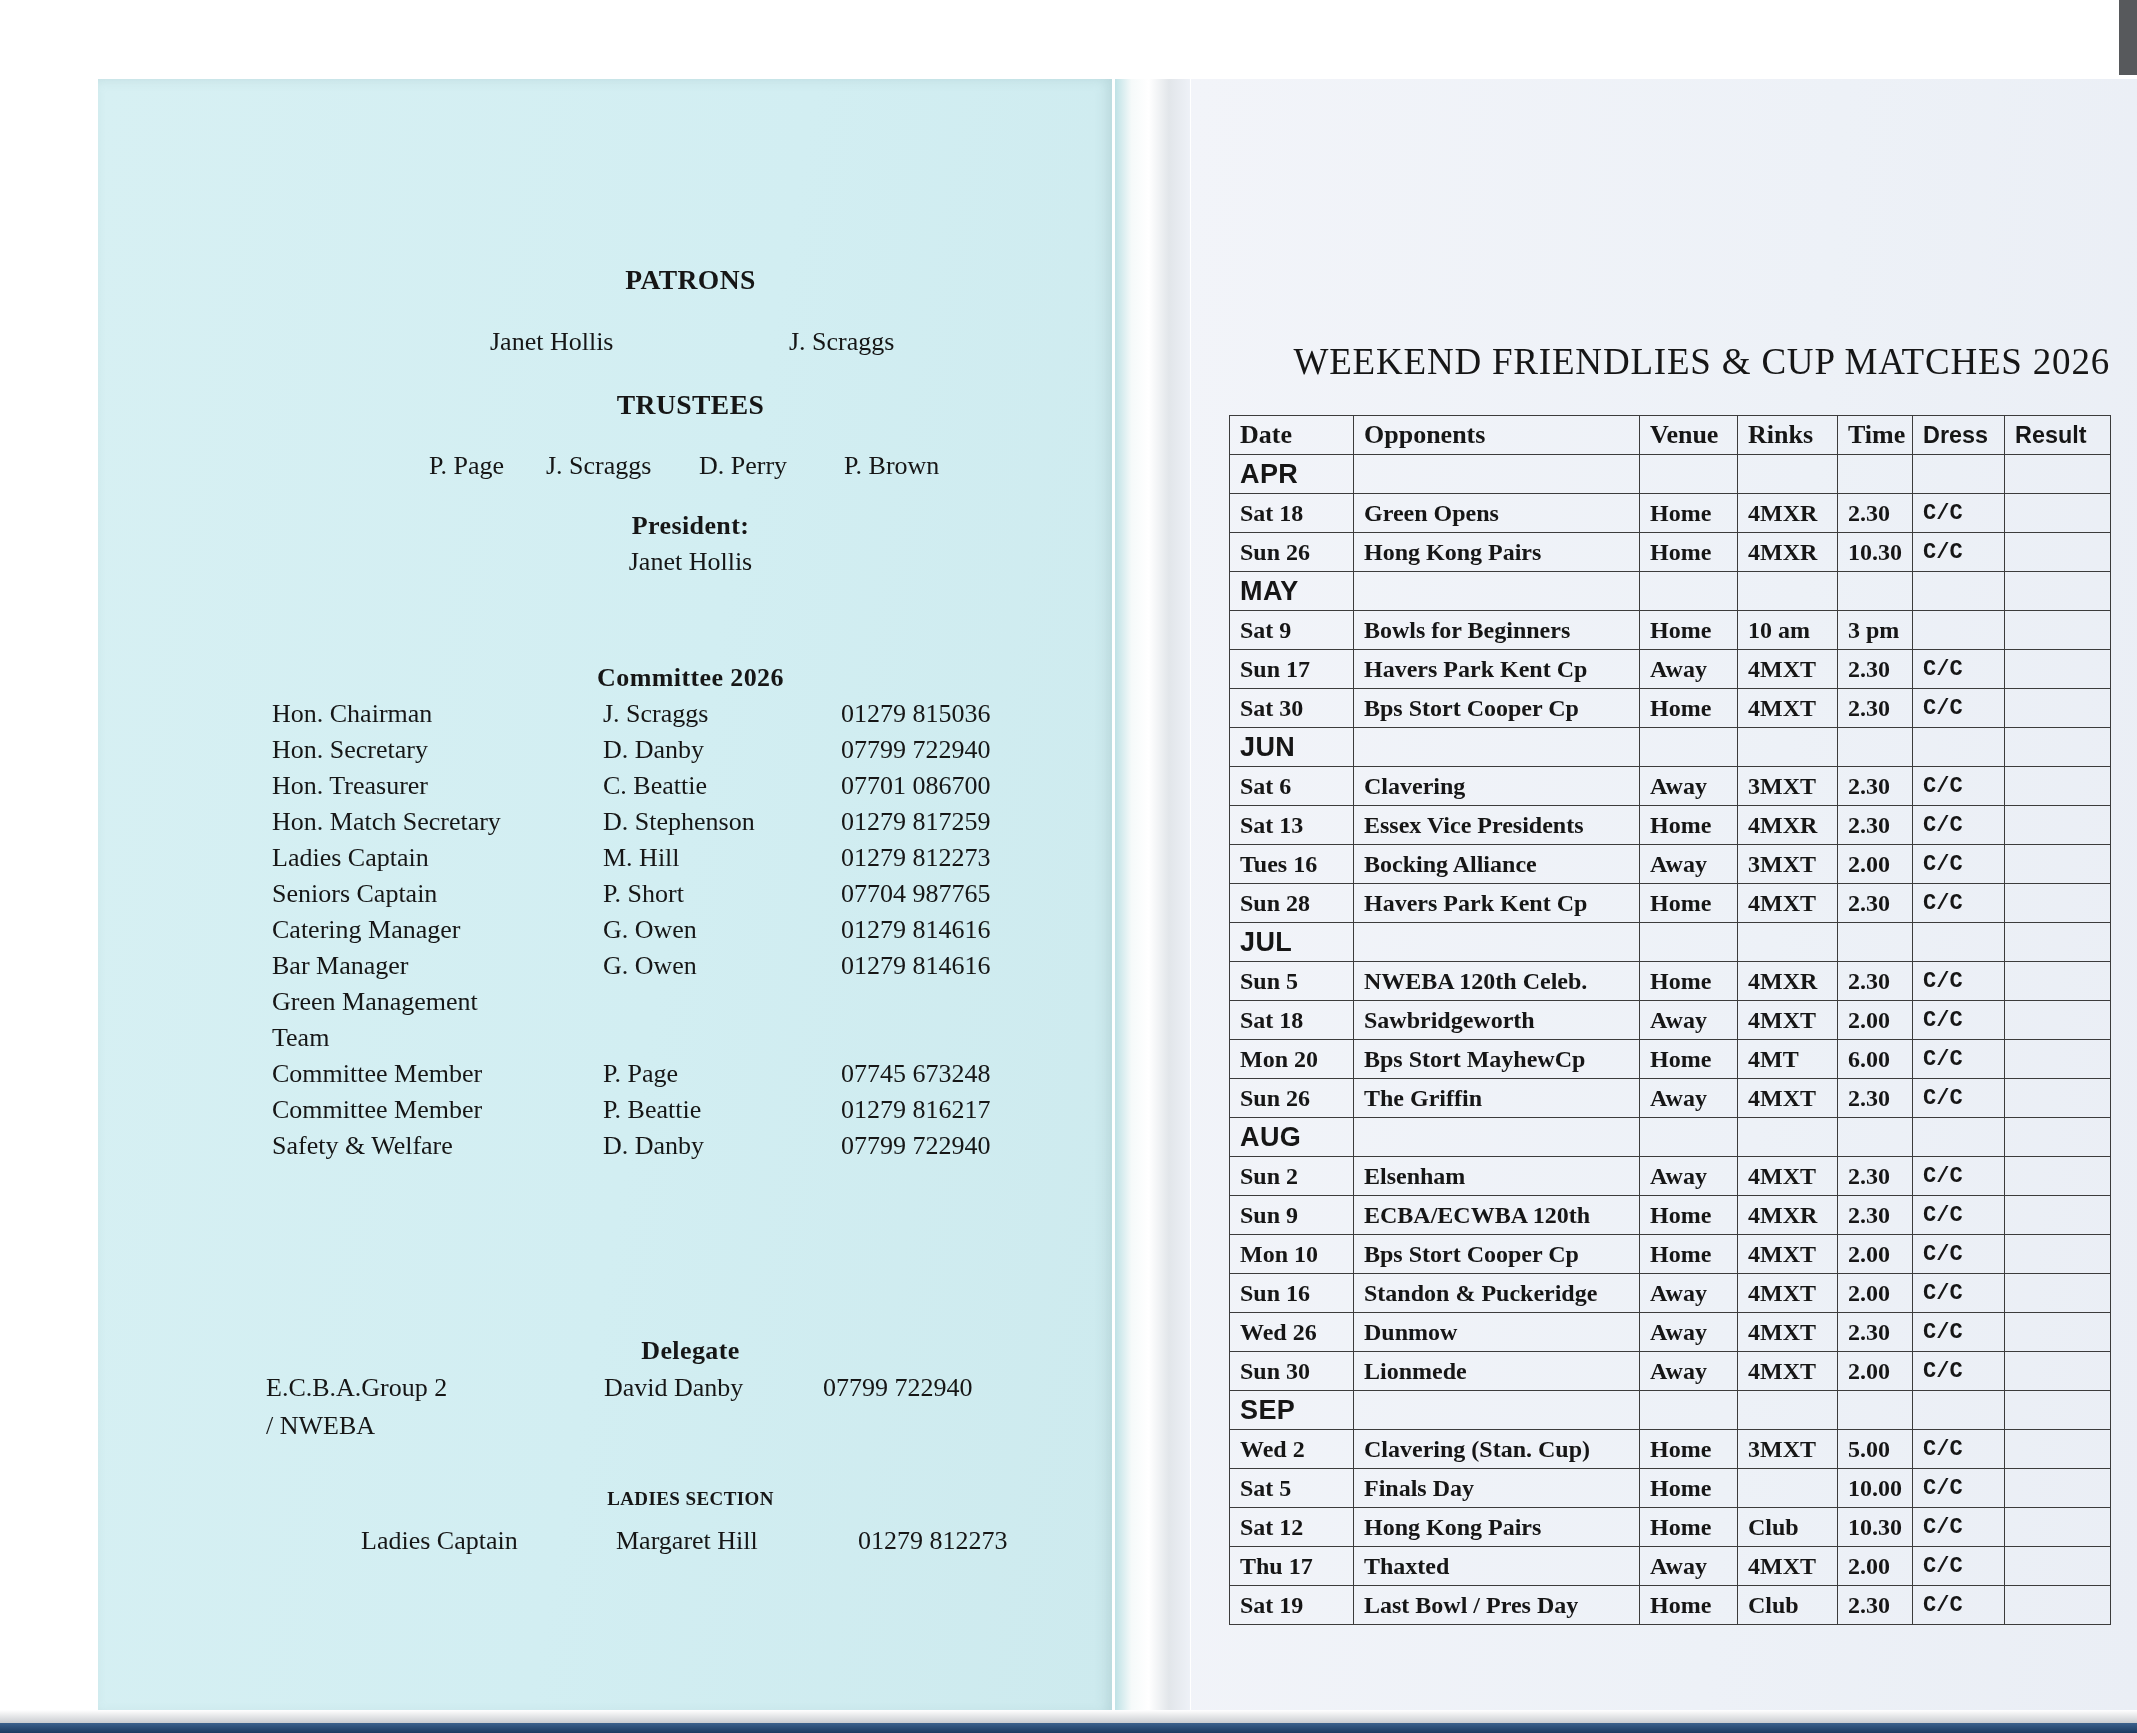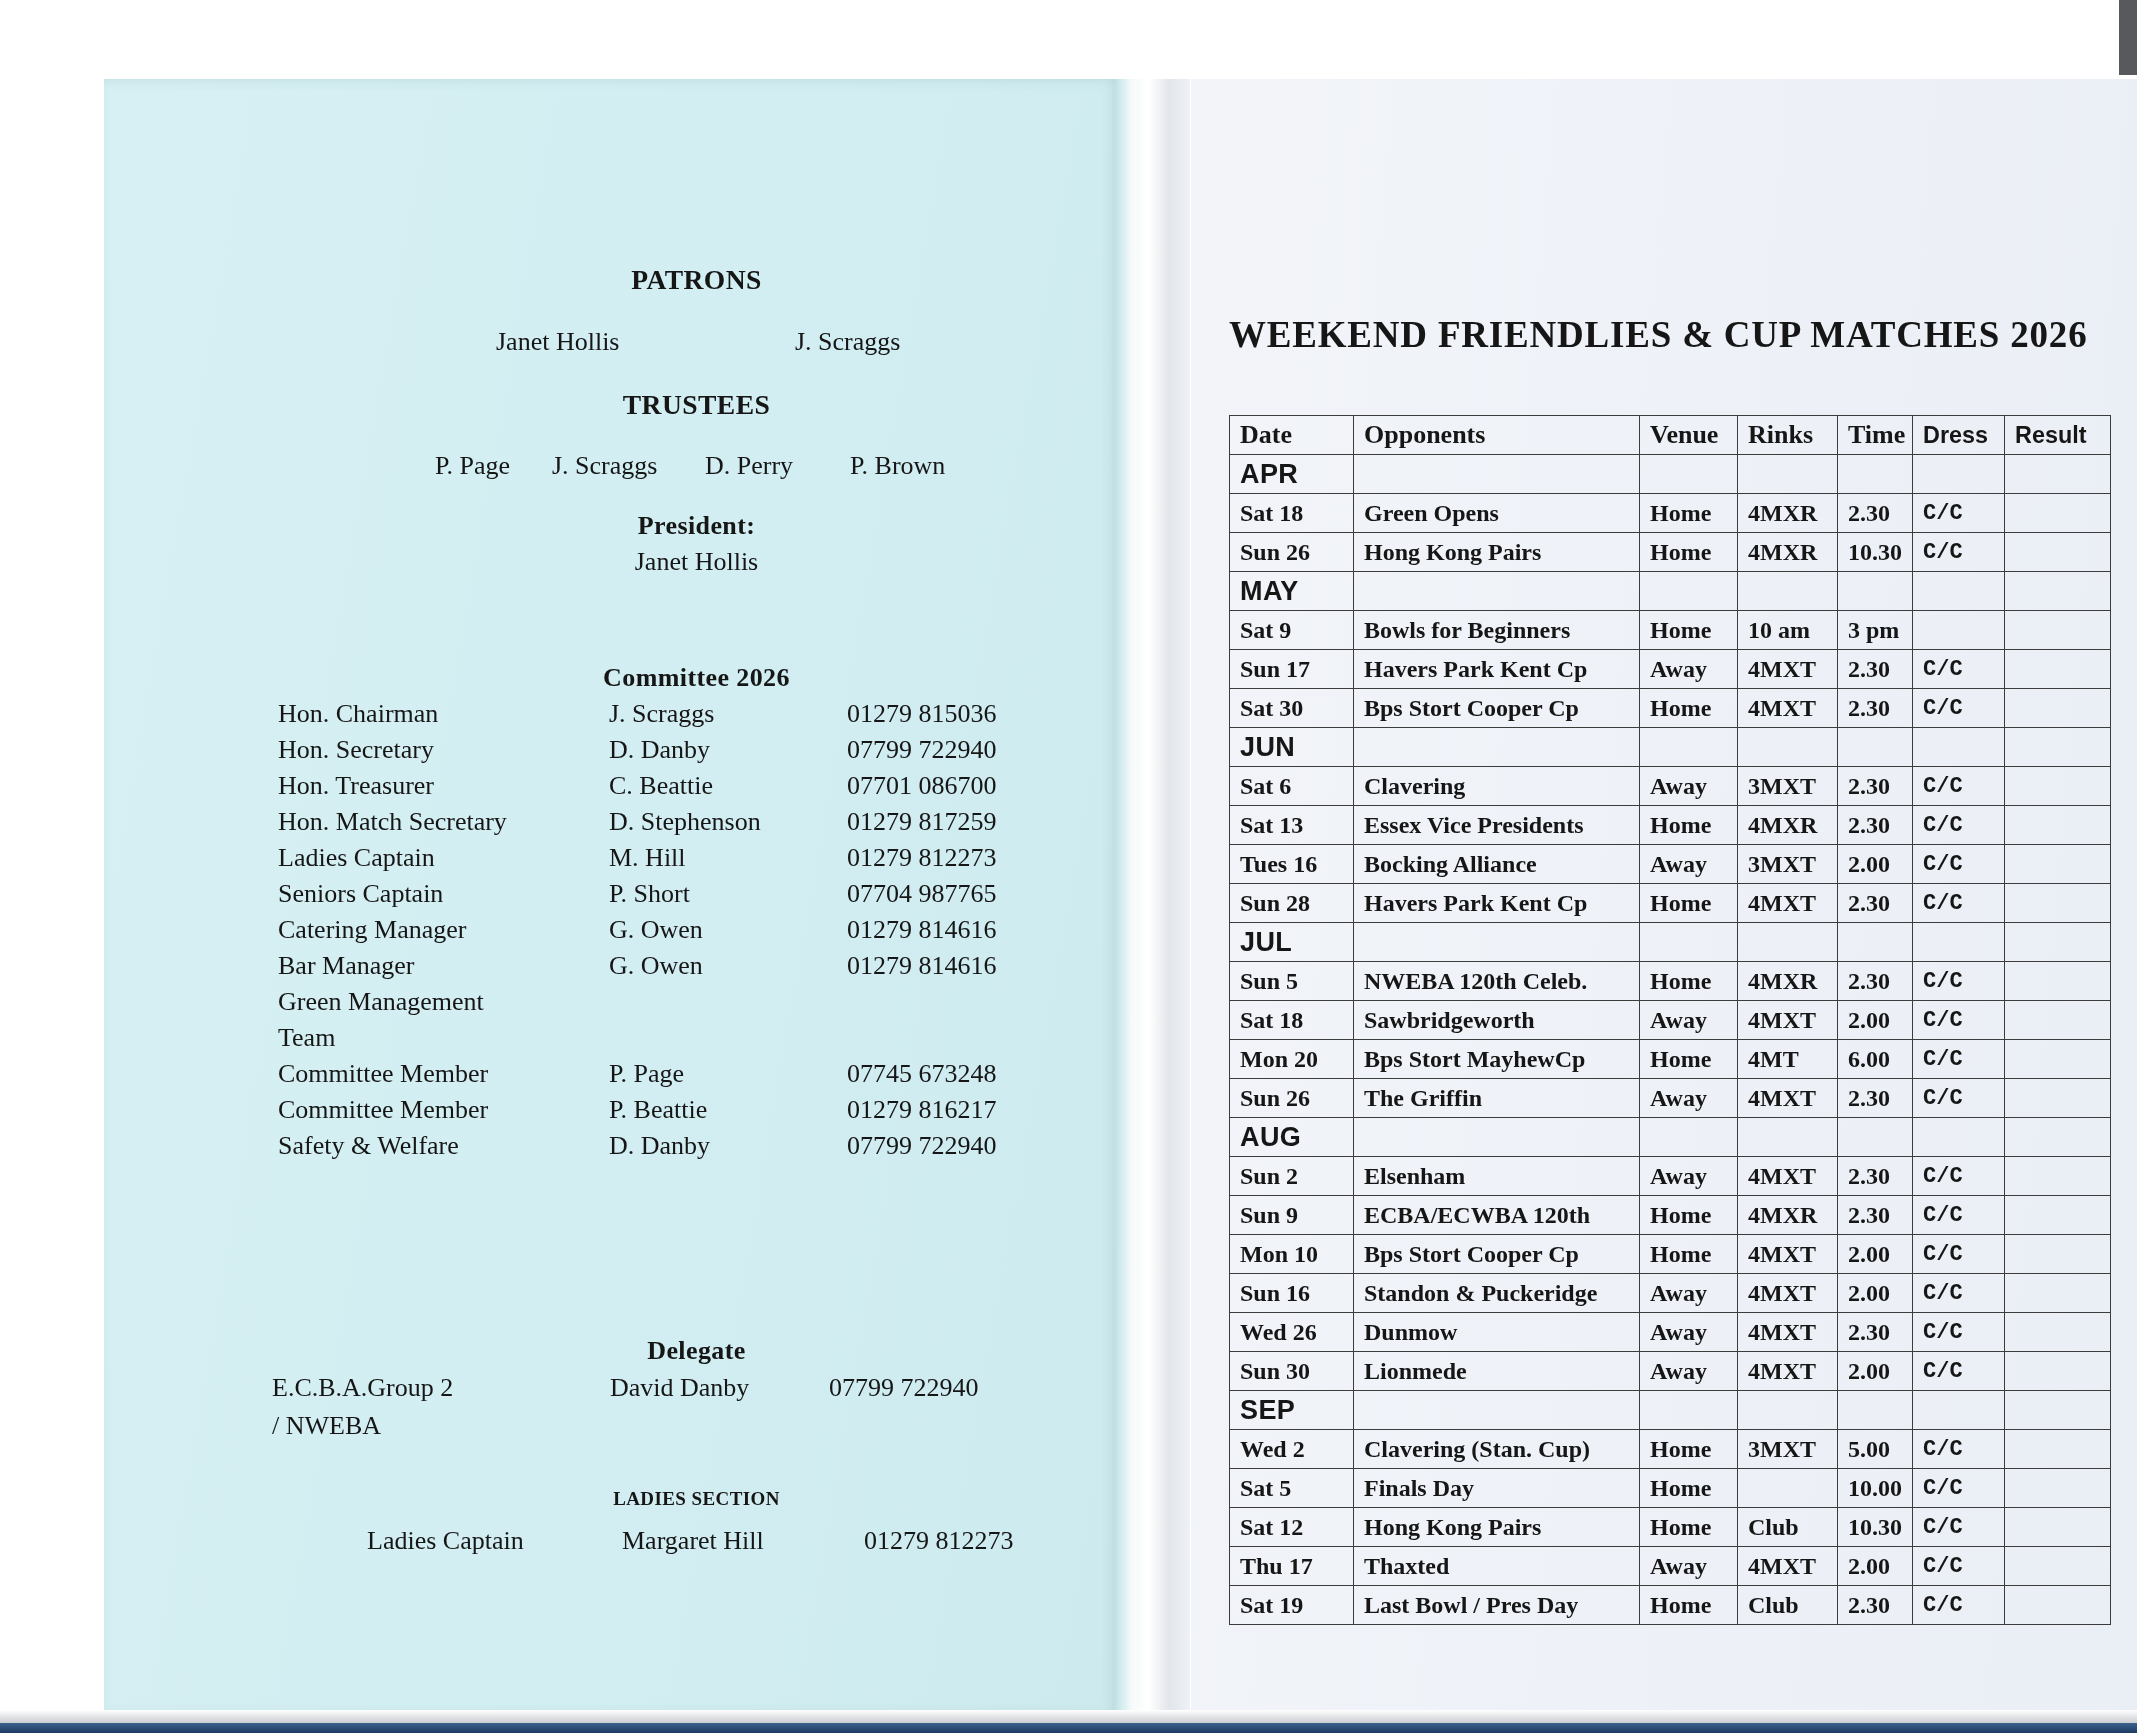--- a/index.html
+++ b/index.html
@@ -10,21 +10,21 @@
     color:#161616;
   }
   
   .corner-dark { position:absolute; right:0; top:0; width:18.4px; height:75px; background:#57595c; }
   .bottom-shadow { position:absolute; left:0; right:0; top:1710px; height:13.4px;
     background:linear-gradient(#ffffff, #c9ccd0); }
   .bottom-bar { position:absolute; left:0; right:0; bottom:0; height:10px;
     background:linear-gradient(#3b618c, #1b3a5f); }
   
   .left-page {
-    position:absolute; left:104px; top:79px; width:1014px; height:1636px;
+    position:absolute; left:98px; top:79px; width:1014px; height:1636px;
     background:linear-gradient(100deg,#d7f0f3 0%, #d2eef2 55%, #cdeaee 100%);
     box-shadow:inset -5px 0 11.7px rgba(120,160,165,.25);
   }
   .fold {
     position:absolute; left:1115px; top:79px; width:75px; height:1636px;
     background:linear-gradient(90deg,#bfe2e6 0%, #f6fafa 22%, #ffffff 45%, #e2e6ea 72%, #eef1f7 100%);
   }
   .right-page {
     position:absolute; left:1191px; top:79px; width:947px; height:1636px;
     background:linear-gradient(95deg,#f2f4f9 0%, #edf1f7 60%, #eaeef5 100%);
@@ -34,22 +34,22 @@
   .lp-center { left:175px; width:835px; text-align:center; }
   .heading { font-weight:bold; letter-spacing:0.4px; }
   .c-list { position:absolute; left:174px; top:620px; width:801px; }
   .c-row { display:flex; height:36px; font-size:26px; }
   .c-role { width:331px; }
   .c-name { width:238px; }
   .c-phone { flex:1; }
   .trust-row span { position:absolute; }
   
   .rp-title {
-    position:absolute; left:38px; top:234px; width:881px; text-align:left;
-    font-size:37px; font-weight:bold; letter-spacing:0.8px; white-space:nowrap;
+    position:absolute; left:38px; top:261px; width:881px; text-align:right;
+    font-size:37px; font-weight:normal; letter-spacing:0.8px; white-space:nowrap;
   }
   table.matches {
     position:absolute; left:38px; top:336px; width:881px;
     border-collapse:collapse; table-layout:fixed;padding-left:17px;
   }
   table.matches td, table.matches th {
     border:1.7px solid #3c3c3c; padding:0 0 0 10px; text-align:left;
     overflow:hidden; white-space:nowrap; vertical-align:middle;
   }
   table.matches tr { height:39px; }

